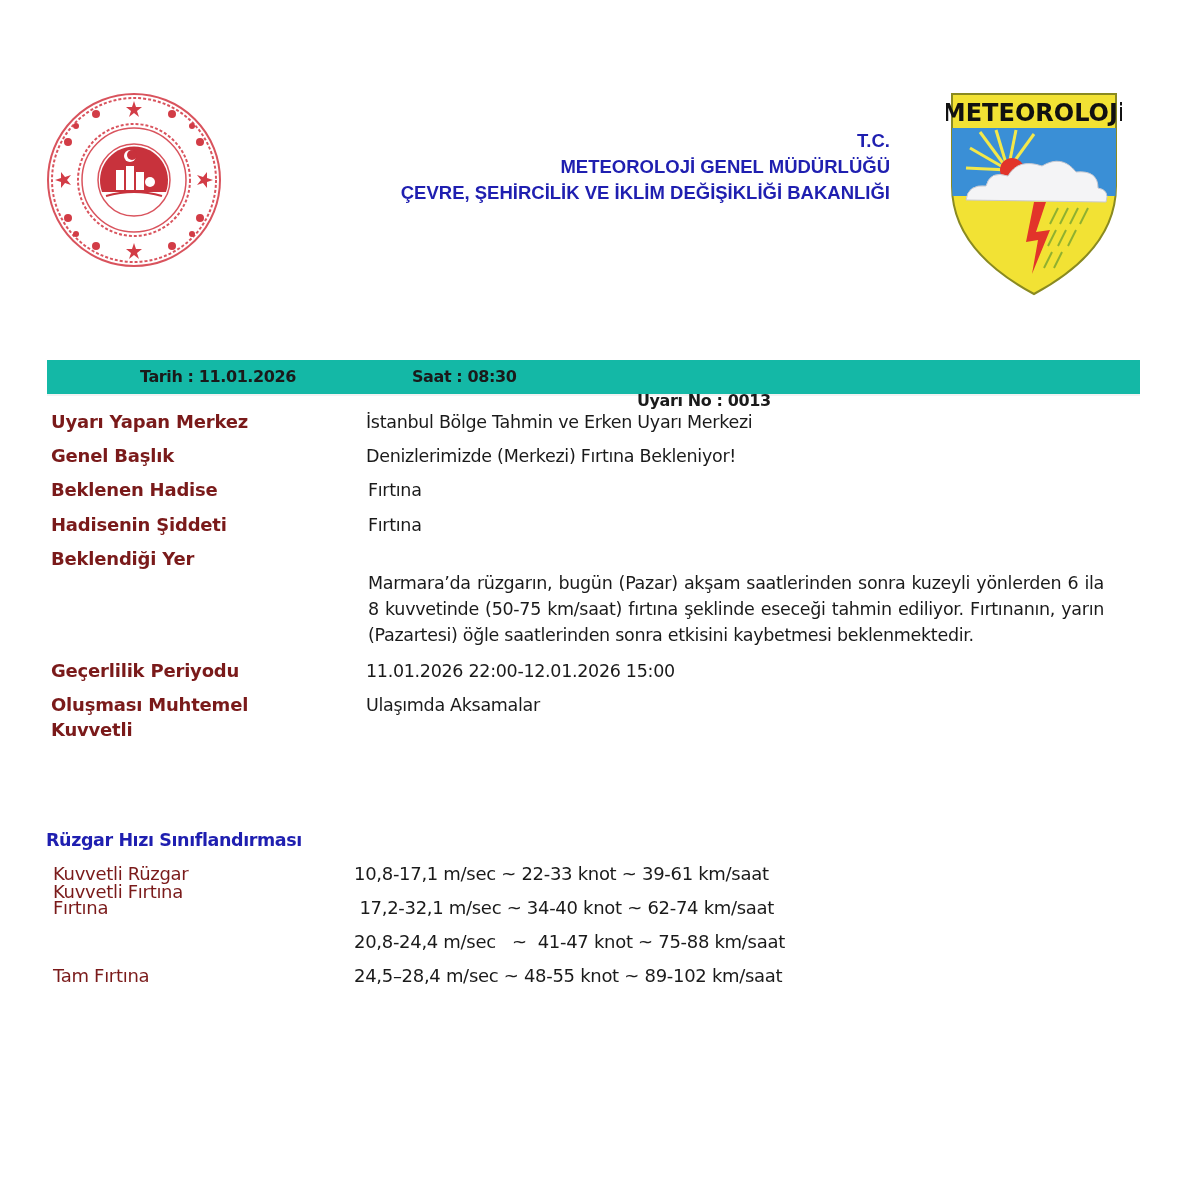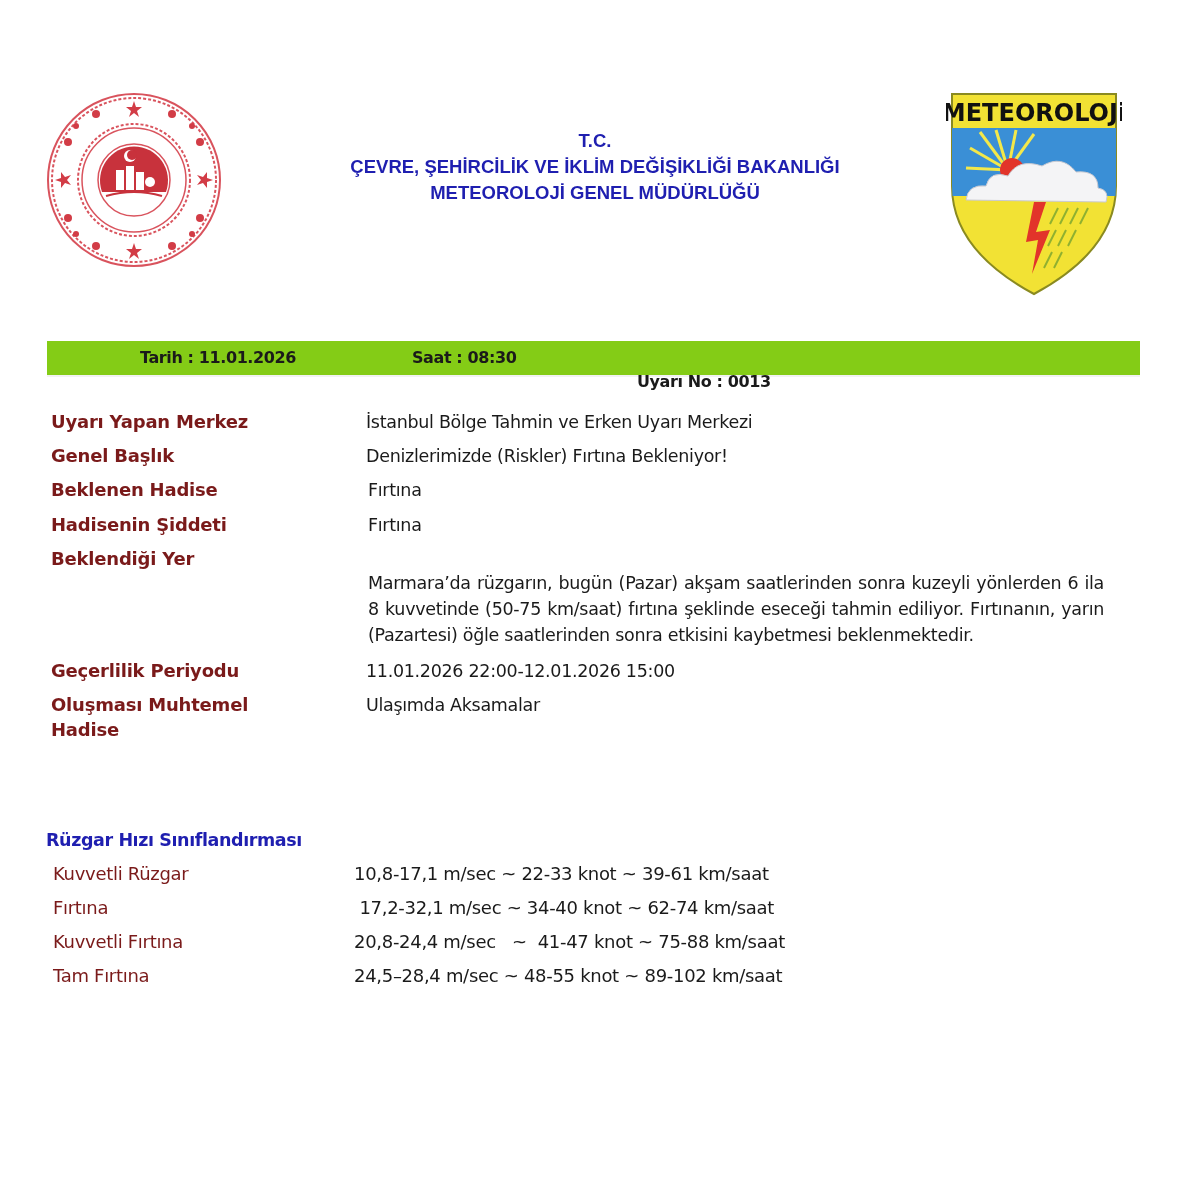--- a/index.html
+++ b/index.html
@@ -5,24 +5,24 @@
   html, body { margin:0; padding:0; background:#ffffff; }
   body { width:1183px; height:1183px; position:relative; overflow:hidden;
          font-family:"DejaVu Sans", sans-serif; color:#1a1a1a; }
 
   .logo-left { position:absolute; left:46px; top:92px; width:176px; height:176px; }
   .logo-right { position:absolute; left:946px; top:90px; width:176px; height:206px; }
 
   .header-titles { position:absolute; left:300px; top:128px; width:590px; text-align:center;
                    font-family:"Liberation Sans", sans-serif; font-weight:bold; color:#1f1fb0;
                    font-size:18.5px; line-height:26px; }
-  .header-titles div { white-space:nowrap; }
+  .header-titles div { white-space:nowrap;text-align:right; }
 
-  .info-bar { position:absolute; left:47px; top:341px; width:1093px; height:34px;
-              background:#84cc16; border-bottom:2px solid #f2f2f2; }
+  .info-bar { position:absolute; left:47px; top:360px; width:1093px; height:34px;
+              background:#14b8a6; border-bottom:2px solid #f2f2f2; }
   .info-bar span { position:absolute; top:7px; font-family:"DejaVu Sans", sans-serif;
                    font-weight:bold; font-size:16px; color:#1a1a1a; letter-spacing:-0.4px; white-space:nowrap; }
   .info-date { left:93px; }
   .info-time { left:365px; }
   .info-no { left:590px;margin-top:24px; }
 
   .field-label { position:absolute; left:51px; font-weight:bold; color:#7a1a1a;
                  font-size:18px; letter-spacing:-0.2px; line-height:25px; white-space:nowrap; }
   .field-value { position:absolute; left:366px; color:#1a1a1a; font-size:17.5px;
                  line-height:26px; letter-spacing:-0.3px; white-space:nowrap; }
@@ -69,22 +69,22 @@
       <circle cx="104" cy="90" r="5"></circle>
       <circle cx="84" cy="64" r="6"></circle>
     </g>
     <circle cx="86" cy="63" r="5" fill="#c8323c"></circle>
     <path d="M60 104 Q88 96 116 104" stroke="#c8323c" stroke-width="2" fill="none"></path>
   </svg>
 </div>
 
 <div class="header-titles">
   <div>T.C.</div>
+  <div>METEOROLOJİ GENEL MÜDÜRLÜĞÜ</div>
   <div>ÇEVRE, ŞEHİRCİLİK VE İKLİM DEĞİŞİKLİĞİ BAKANLIĞI</div>
-  <div>METEOROLOJİ GENEL MÜDÜRLÜĞÜ</div>
 </div>
 
 <div class="logo-right">
   <svg width="176" height="206" viewBox="0 0 176 206">
     <defs>
       <clipPath id="shield">
           <path d="M6 4 H170 V96 Q170 160 88 204 Q6 160 6 96 Z"></path>
         </clipPath>
     </defs>
     <path d="M6 4 H170 V96 Q170 160 88 204 Q6 160 6 96 Z" fill="#f2e234" stroke="#8a8a20" stroke-width="2"></path>
@@ -121,48 +121,48 @@
   <span class="info-date">Tarih : 11.01.2026</span>
   <span class="info-time">Saat : 08:30</span>
   <span class="info-no">Uyarı No : 0013</span>
 </div>
 
 <div>
   <div class="field-label" style="top:409px">Uyarı Yapan Merkez</div>
   <div class="field-value" style="top:409px">İstanbul Bölge Tahmin ve Erken Uyarı Merkezi</div>
 
   <div class="field-label" style="top:443px">Genel Başlık</div>
-  <div class="field-value" style="top:443px">Denizlerimizde (Riskler) Fırtına Bekleniyor!</div>
+  <div class="field-value" style="top:443px">Denizlerimizde (Merkezi) Fırtına Bekleniyor!</div>
 
   <div class="field-label" style="top:477px">Beklenen Hadise</div>
   <div class="field-value" style="top:477px;left:368px">Fırtına</div>
 
   <div class="field-label" style="top:512px">Hadisenin Şiddeti</div>
   <div class="field-value" style="top:512px;left:368px">Fırtına</div>
 
   <div class="field-label" style="top:546px">Beklendiği Yer</div>
   <div class="field-value wrap" style="top:546px;left:368px">Marmara’da rüzgarın, bugün (Pazar) akşam saatlerinden sonra kuzeyli yönlerden 6 ila 8 kuvvetinde (50-75 km/saat) fırtına şeklinde eseceği tahmin ediliyor. Fırtınanın, yarın (Pazartesi) öğle saatlerinden sonra etkisini kaybetmesi beklenmektedir.</div>
 
   <div class="field-label" style="top:658px">Geçerlilik Periyodu</div>
   <div class="field-value" style="top:658px">11.01.2026 22:00-12.01.2026 15:00</div>
 
   <div class="field-label" style="top:692px">
     <div>Oluşması Muhtemel</div>
-    <div>Hadise</div>
+    <div>Kuvvetli</div>
   </div>
   <div class="field-value" style="top:692px">Ulaşımda Aksamalar</div>
 </div>
 
 <div class="section-title">Rüzgar Hızı Sınıflandırması</div>
 
 <div>
   <div class="wind-label" style="top:863px">Kuvvetli Rüzgar</div>
   <div class="wind-value" style="top:863px">10,8-17,1 m/sec ~ 22-33 knot ~ 39-61 km/saat</div>
 
   <div class="wind-label" style="top:897px">Fırtına</div>
   <div class="wind-value" style="top:897px"> 17,2-32,1 m/sec ~ 34-40 knot ~ 62-74 km/saat</div>
 
-  <div class="wind-label" style="top:931px">Kuvvetli Fırtına</div>
+  <div class="wind-label" style="top:881px">Kuvvetli Fırtına</div>
   <div class="wind-value" style="top:931px">20,8-24,4 m/sec   ~  41-47 knot ~ 75-88 km/saat</div>
 
   <div class="wind-label" style="top:965px">Tam Fırtına</div>
   <div class="wind-value" style="top:965px">24,5–28,4 m/sec ~ 48-55 knot ~ 89-102 km/saat</div>
 </div>
 
 </body></html>

